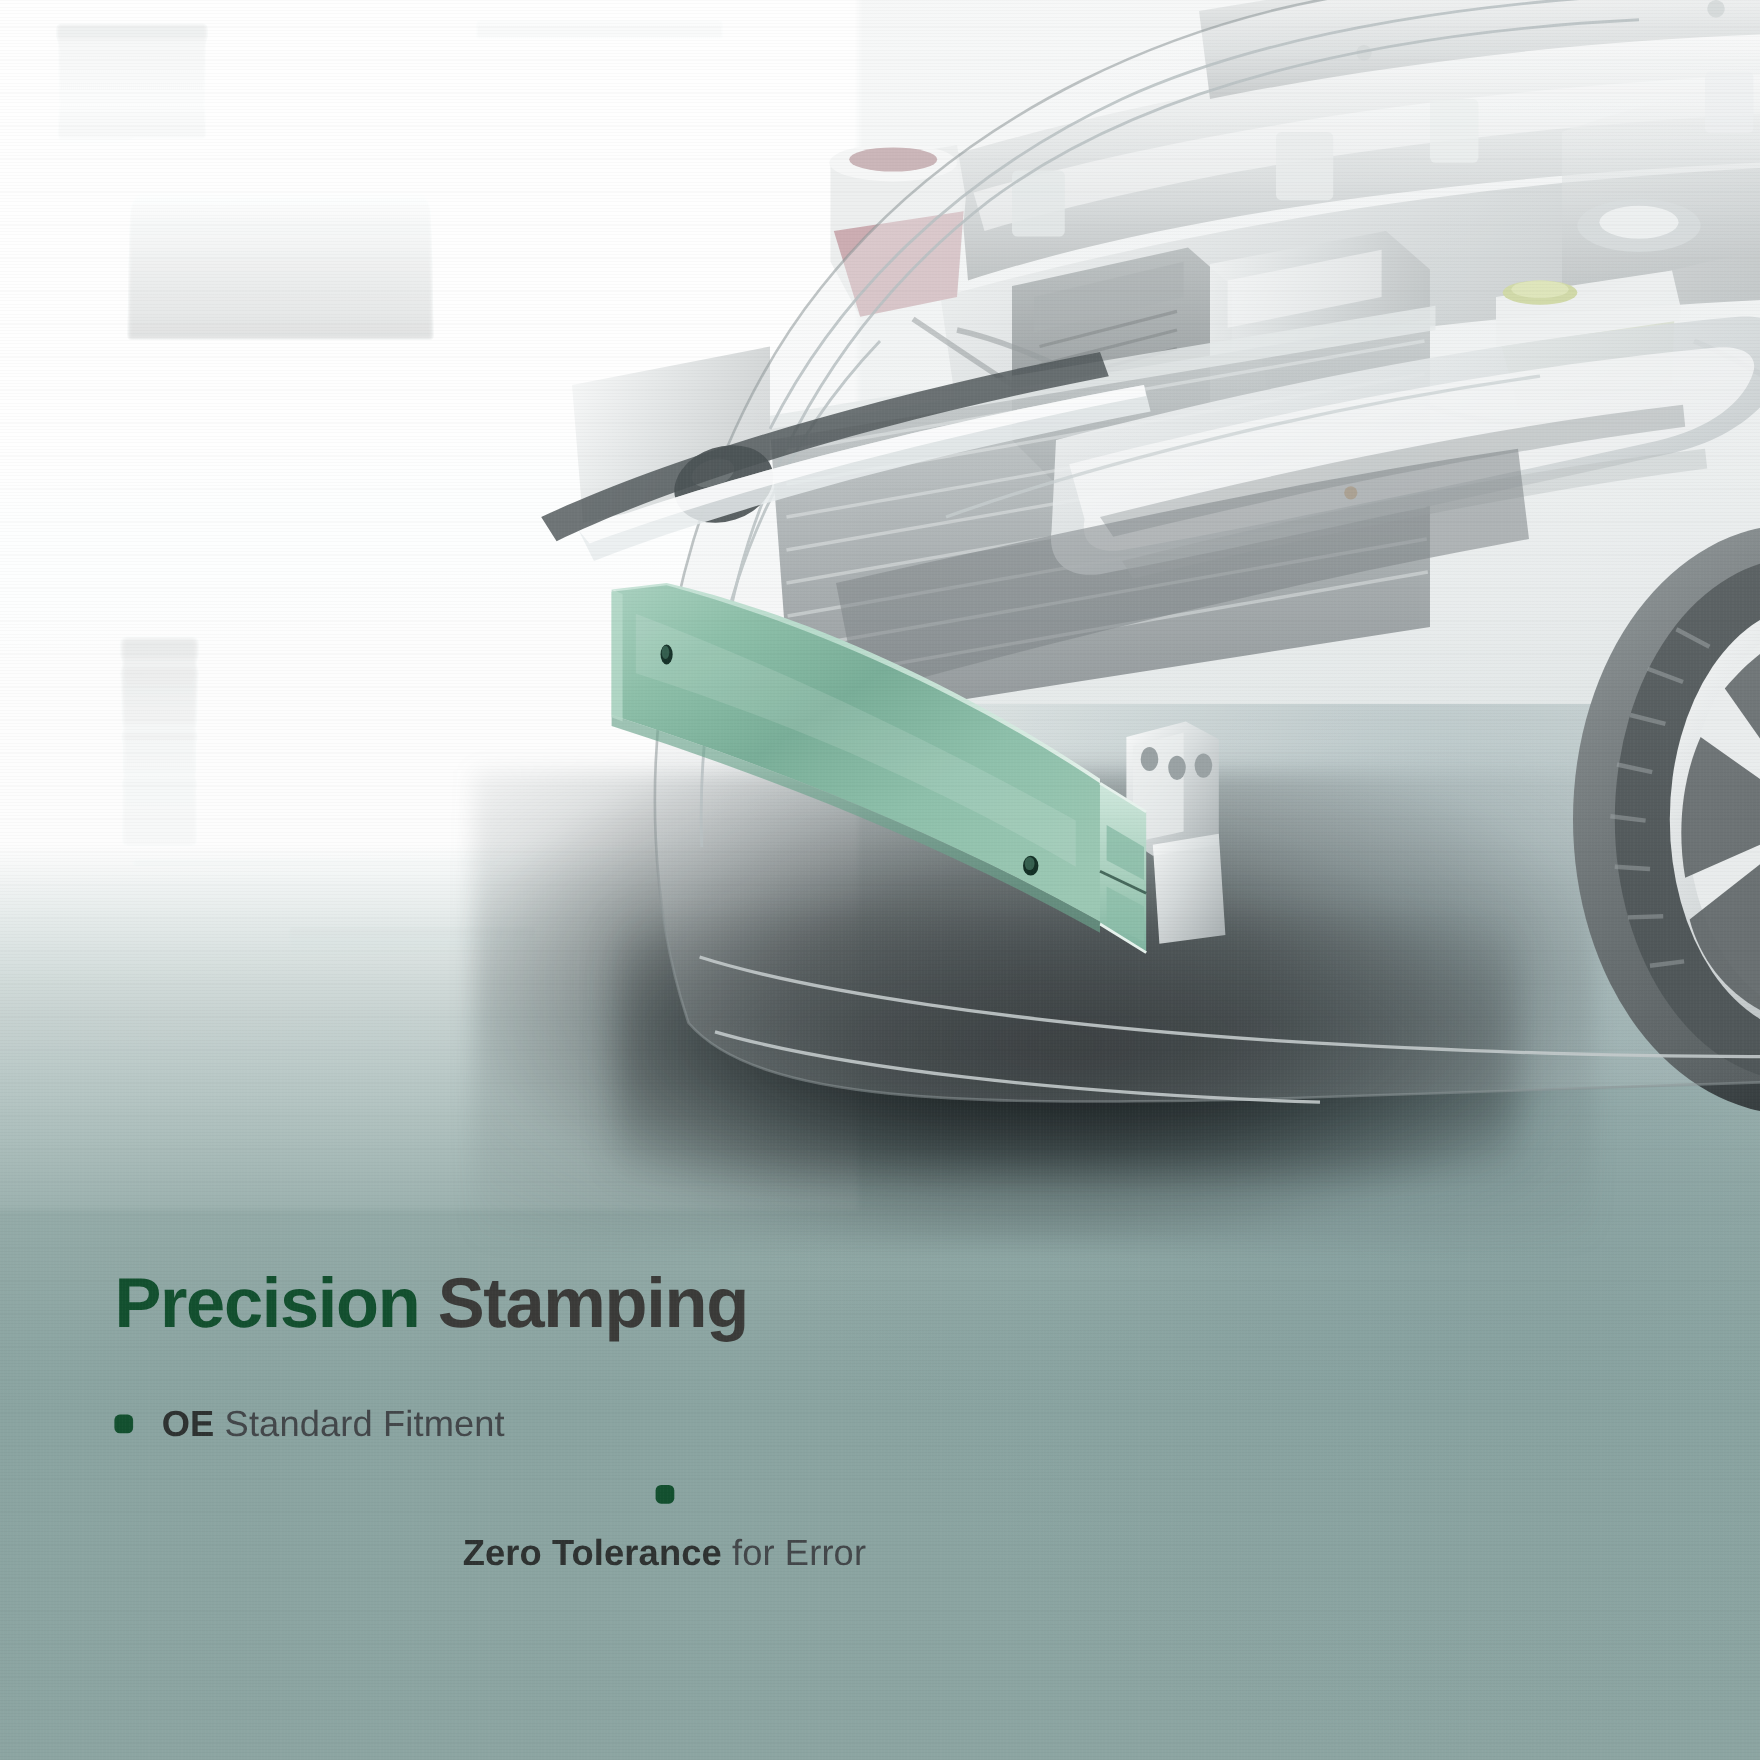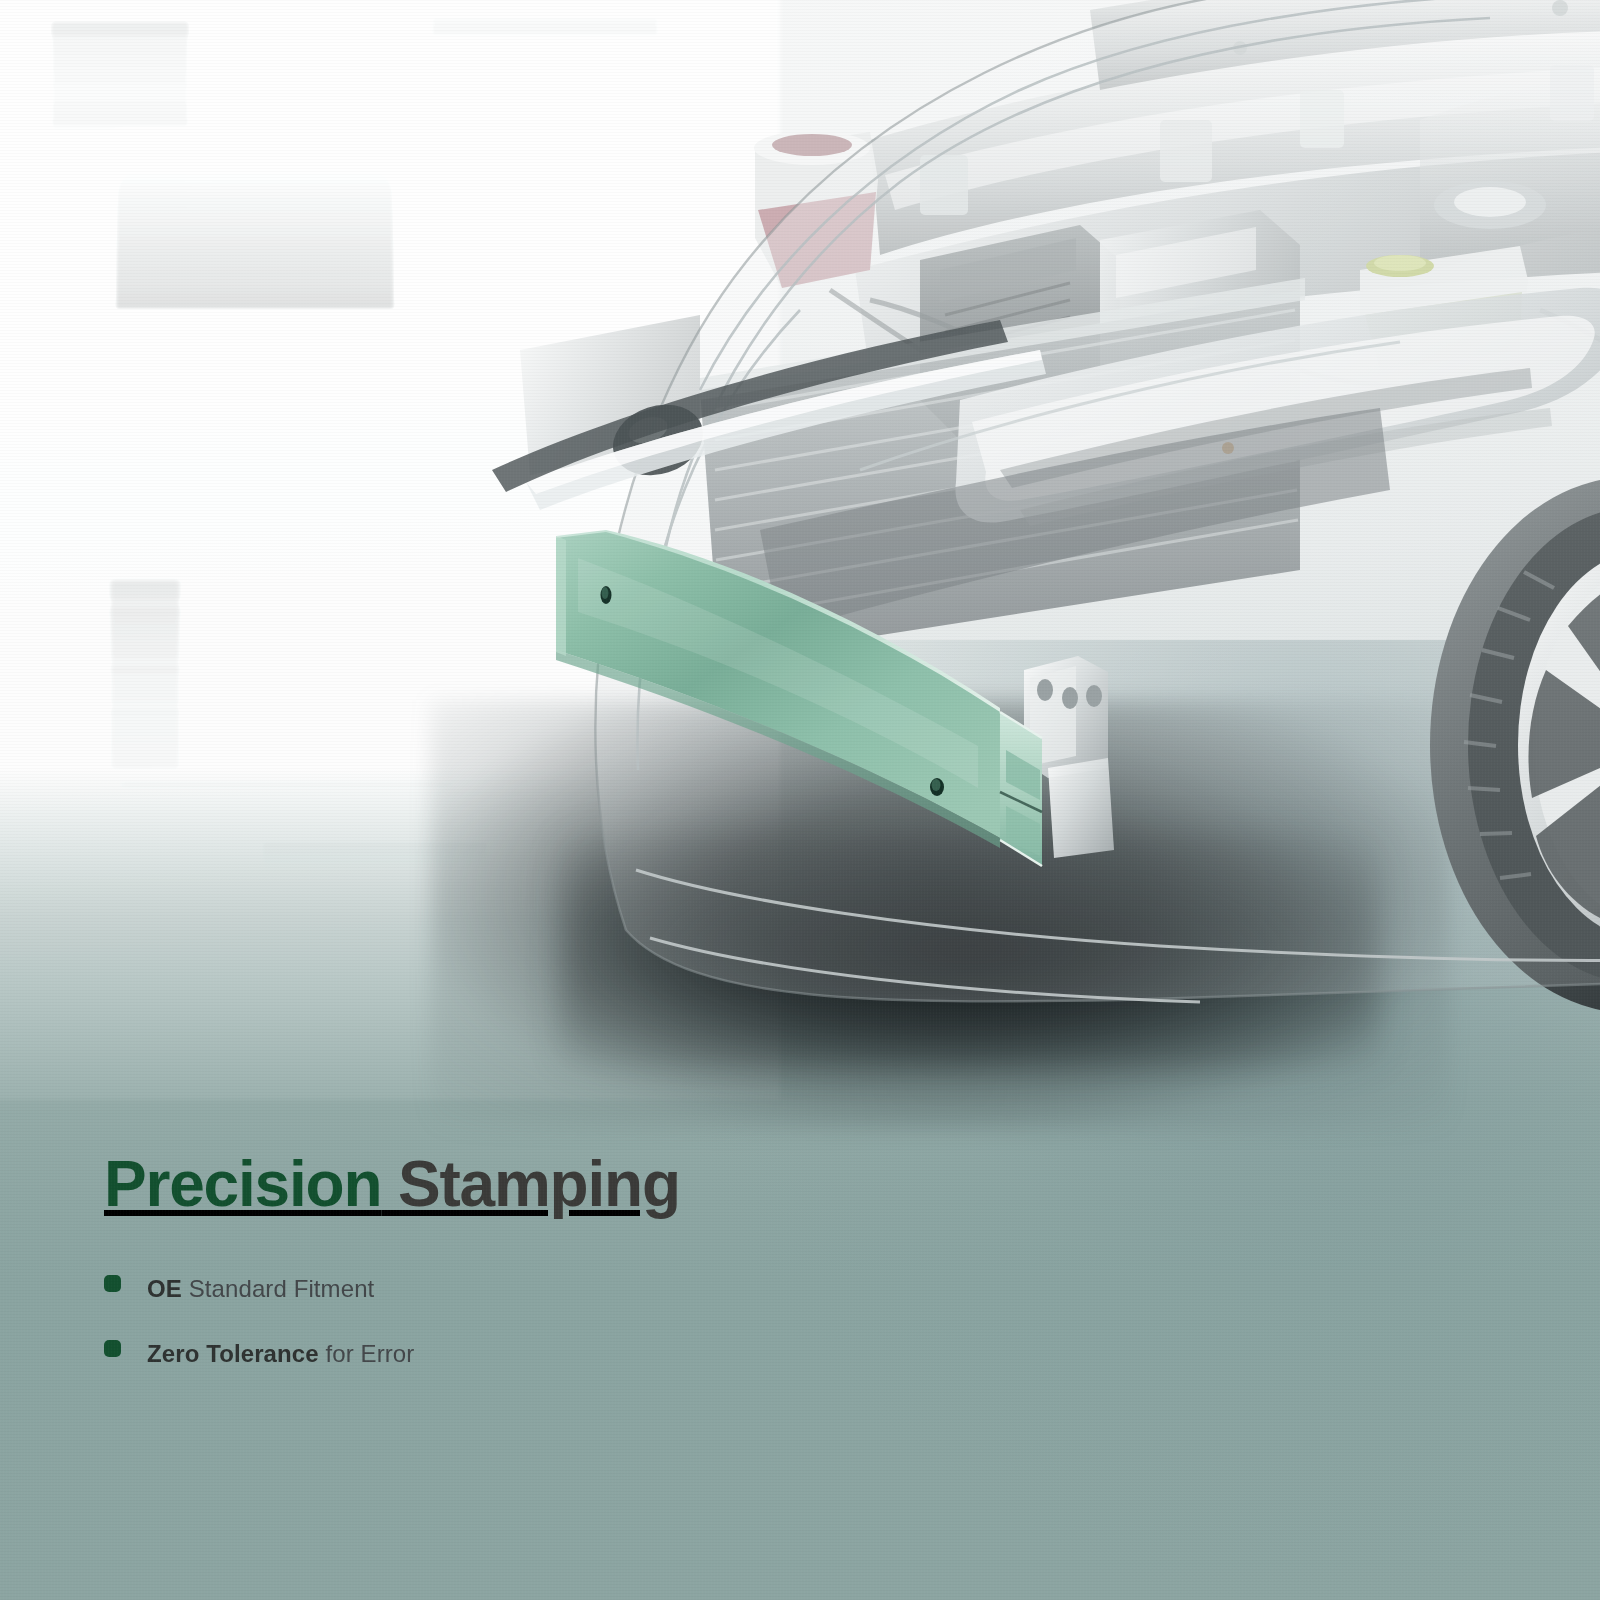--- a/index.html
+++ b/index.html
@@ -102,30 +102,30 @@
   .car svg{width:100%;height:100%;display:block;}
 
   
   .beam{position:absolute;left:548px;top:500px;width:610px;height:370px;}
   .beam svg{width:100%;height:100%;display:block;}
 
   
   .copy{position:absolute;left:104px;top:1150px;width:1000px;}
   .headline{
     font-size:64px;font-weight:700;letter-spacing:-1.2px;line-height:1.08;
-    margin:0 0 56px 0;white-space:nowrap;text-decoration:underline;
+    margin:0 0 56px 0;white-space:nowrap;
   }
   .hl-green{color:#13502f;}
   .hl-dark{color:#3b3b39;}
   .bullets{list-style:none;margin:0;padding:0;}
   .bullets li{
-    display:flex;gap:26px;
-    margin-bottom:37px;font-size:24px;color:#3a3c3c;letter-spacing:.1px;
-  }
-  .bullets li:last-child{margin-bottom:4px;}
+    display:flex;align-items:center;gap:26px;
+    margin-bottom:37px;font-size:33px;color:#3a3c3c;letter-spacing:.1px;
+  }
+  .bullets li:last-child{margin-bottom:4px;flex-direction:column;}
   .dot{
     width:17px;height:17px;border-radius:5px;background:#13502f;flex:0 0 auto;
     display:inline-block;
   }
   .b-strong{font-weight:700;color:#2e3231;}
   .b-rest{font-weight:400;color:#43474a;}
 
   
   .grain{position:absolute;inset:0;pointer-events:none;opacity:.035;
     background-image:

